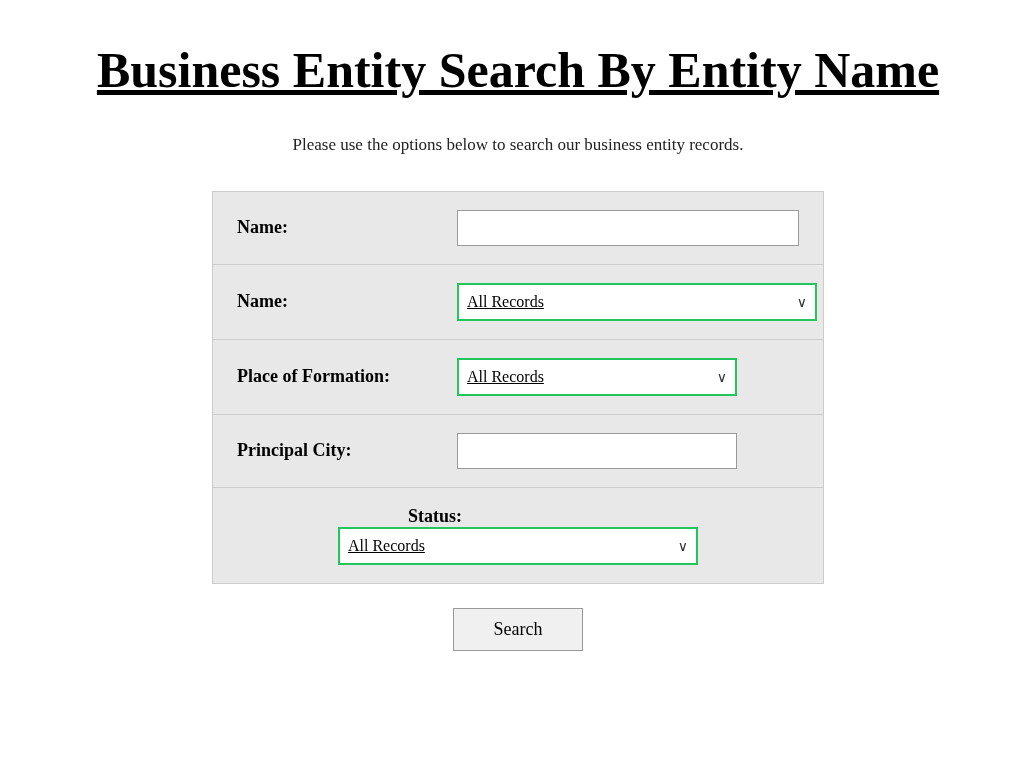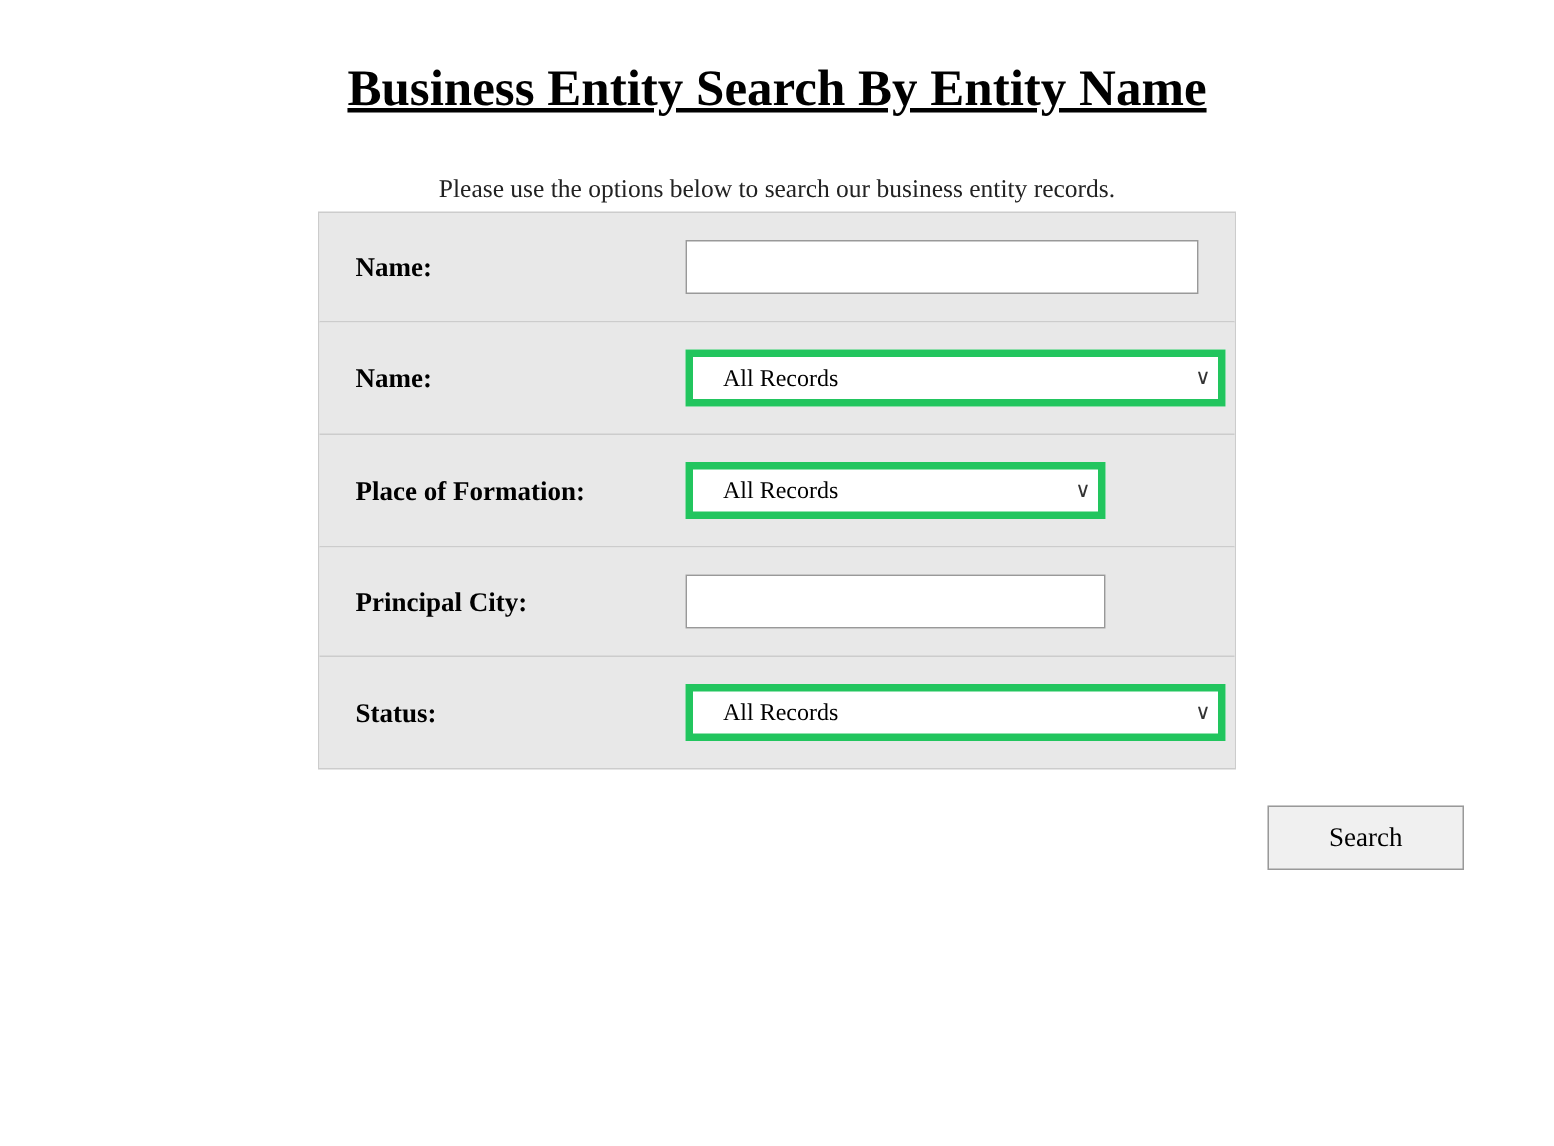--- a/index.html
+++ b/index.html
@@ -11,52 +11,54 @@
     body {
       font-family: Georgia, 'Times New Roman', Times, serif;
       background-color: #ffffff;
       color: #000000;
       width: 1036px;
       min-height: 764px;
       padding: 40px 60px;
     }
 
     .page-title {
-      font-size: 34px;
+      font-size: 50px;
       font-weight: bold;
       text-decoration: underline;
       text-align: center;
       margin-bottom: 30px;
       line-height: 1.2;
     }
 
     .subtitle {
       text-align: center;
       font-size: 17px;
       line-height: 1.8;
+      margin-bottom: 30px;
       color: #222;
     }
 
     .form-container {
       width: 612px;
       margin: 0 auto;
       border: 1px solid #ccc;
     }
 
     .form-row {
       display: flex;
       align-items: center;
       padding: 18px 24px;
       background-color: #e8e8e8;
       border-bottom: 1px solid #ccc;
       min-height: 68px;
     }
 
     .form-row:last-of-type {
       border-bottom: none;
+      flex-direction: column;
     }
 
     .form-label {
       font-weight: bold;
       font-size: 18px;
       min-width: 220px;
     }
 
     .form-input {
       font-size: 16px;
@@ -71,28 +73,29 @@
       width: 360px;
     }
 
     .city-input {
       width: 280px;
     }
 
     .form-select {
       font-size: 16px;
       font-family: Georgia, 'Times New Roman', Times, serif;
-      padding: 6px 20px;
-      border: 5px solid #22c55e;
+      padding: 6px 8px;
+      border: 2px solid #22c55e;
       background-color: #fff;
       height: 38px;
       appearance: none;
       -webkit-appearance: none;
       cursor: pointer;
       position: relative;
+      text-decoration: underline;
     }
 
     .select-wrapper {
       position: relative;
       display: inline-block;
     }
 
     .select-wrapper::after {
       content: '∨';
       position: absolute;
@@ -114,21 +117,21 @@
       padding-right: 30px;
     }
 
     .status-select {
       width: 360px;
       padding-right: 30px;
     }
 
     .search-button-row {
       display: flex;
-      justify-content: flex-end;
+      justify-content: center;
       margin-top: 24px;
     }
 
     .search-button {
       font-family: Georgia, 'Times New Roman', Times, serif;
       font-size: 18px;
       padding: 10px 40px;
       background-color: #f0f0f0;
       border: 1px solid #999;
       cursor: pointer;

